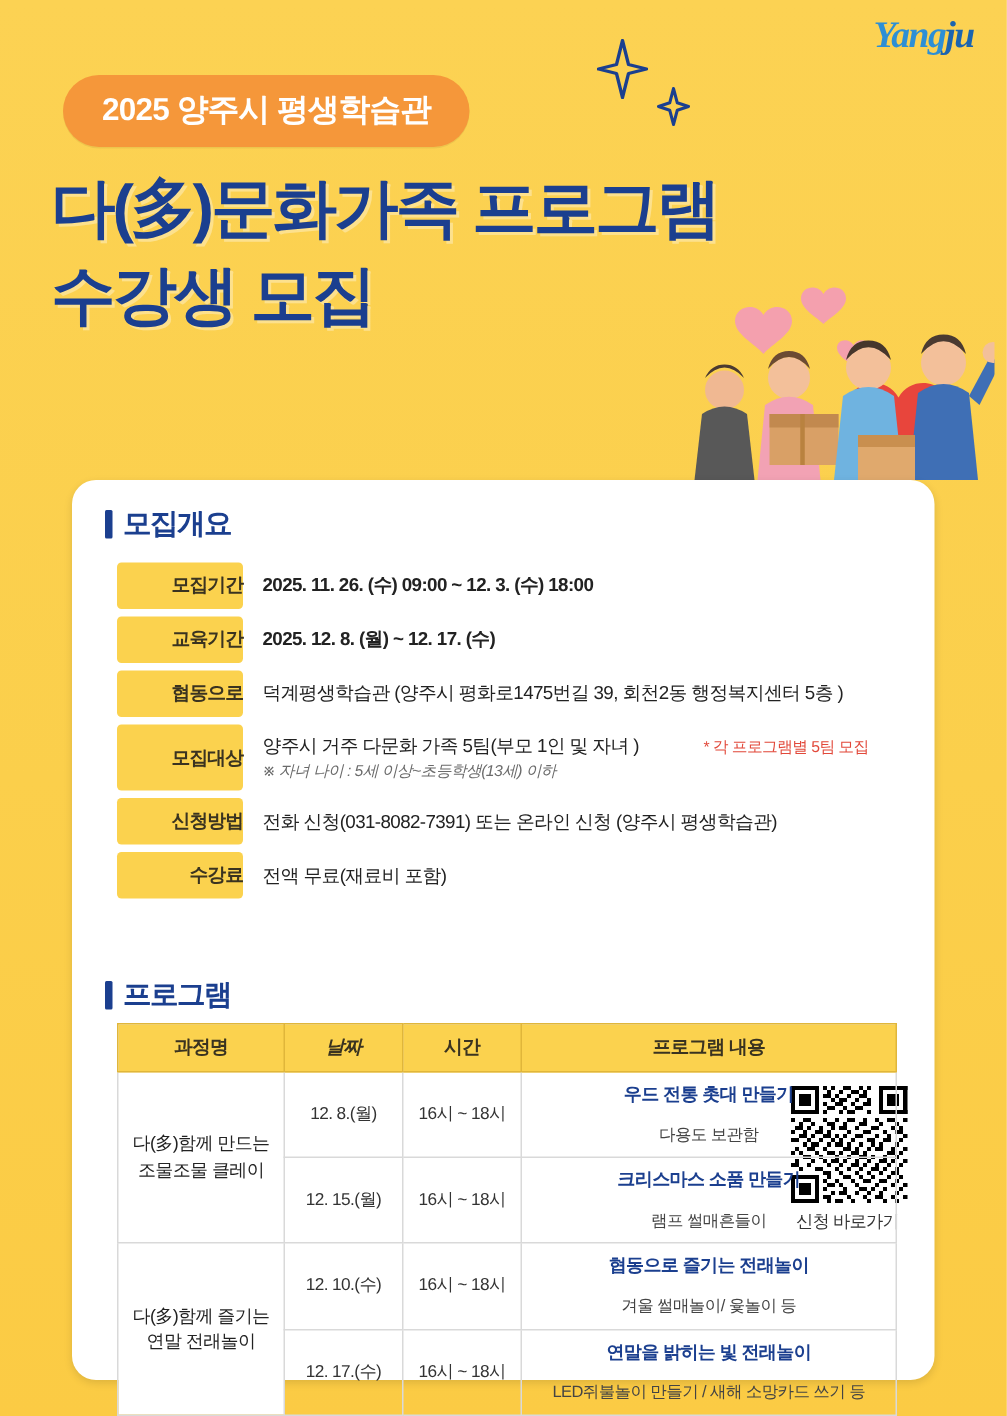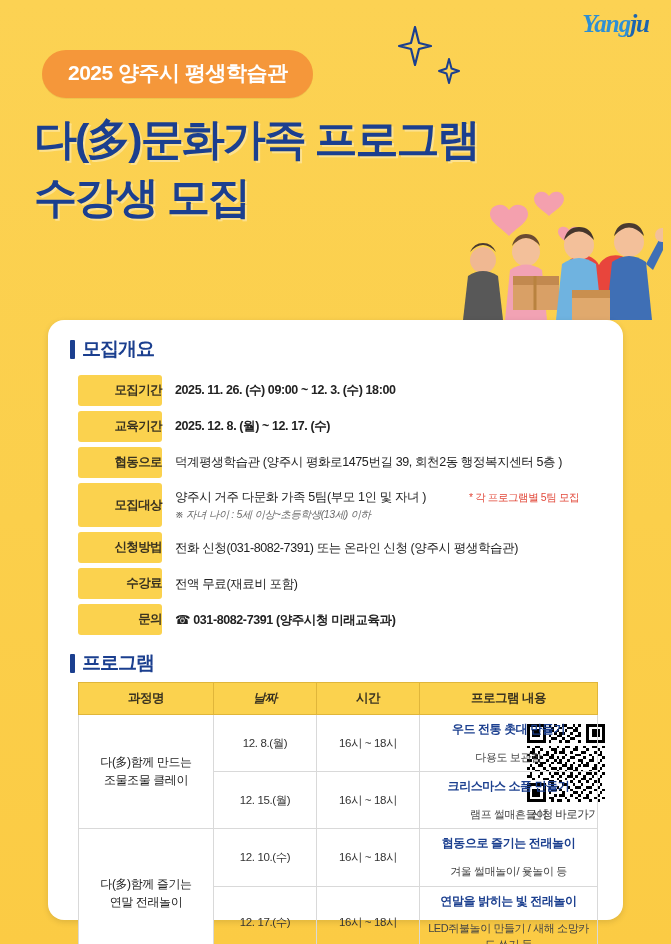--- a/index.html
+++ b/index.html
@@ -108,21 +108,21 @@
     position:absolute;left:30px;top:362px;width:520px;
     border-collapse:collapse;
     font-size:11.5px;
   }
   .prog th{
     background:#fbd24e;
     color:#3a3320;
     font-weight:bold;
     font-size:12.5px;
     border:1px solid #e0b63a;
-    padding:7px 12px;
+    padding:7px 0;
     letter-spacing:-0.5px;
   }
   .prog td{
     border:1px solid #d9d9d9;
     padding:6px 4px;
     text-align:center;
     color:#333;
     letter-spacing:-0.4px;
     line-height:1.4;
   }
@@ -229,24 +229,20 @@
             <span class="sub">※ 자녀 나이 : 5세 이상~초등학생(13세) 이하</span>
           </td>
         </tr>
         <tr>
           <td class="lbl">신청방법</td>
           <td class="val">전화 신청(031-8082-7391) 또는 온라인 신청 (양주시 평생학습관)</td>
         </tr>
         <tr>
           <td class="lbl">수강료</td>
           <td class="val">전액 무료(재료비 포함)</td>
-        </tr>
-        <tr>
-          <td class="lbl">문의</td>
-          <td class="val"><span class="bold">☎ 031-8082-7391 (양주시청 미래교육과)</span></td>
         </tr>
       </tbody>
     </table>
 
     <div class="qr">
       <svg width="78" height="78" viewBox="0 0 29 29" shape-rendering="crispEdges">
         <rect width="29" height="29" fill="#fff"></rect>
         <g fill="#000">
           <rect x="0" y="0" width="7" height="1"></rect>
             <rect x="0" y="6" width="7" height="1"></rect>

